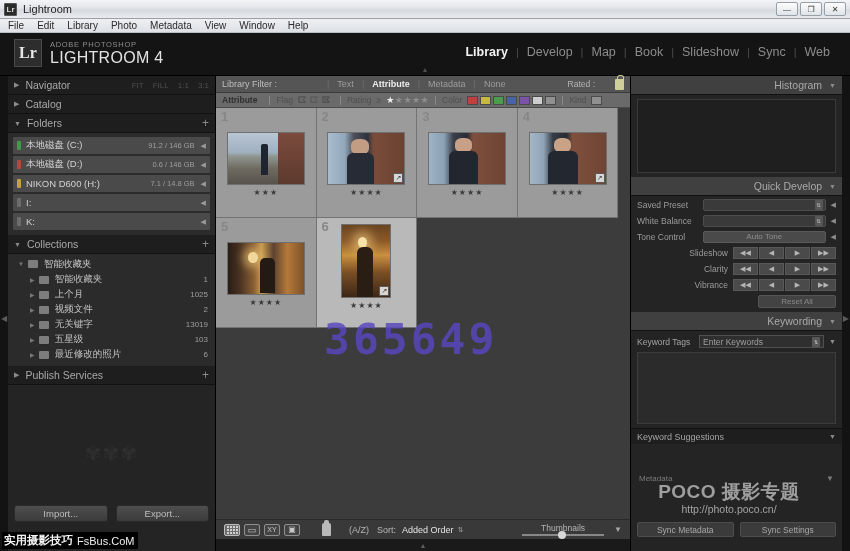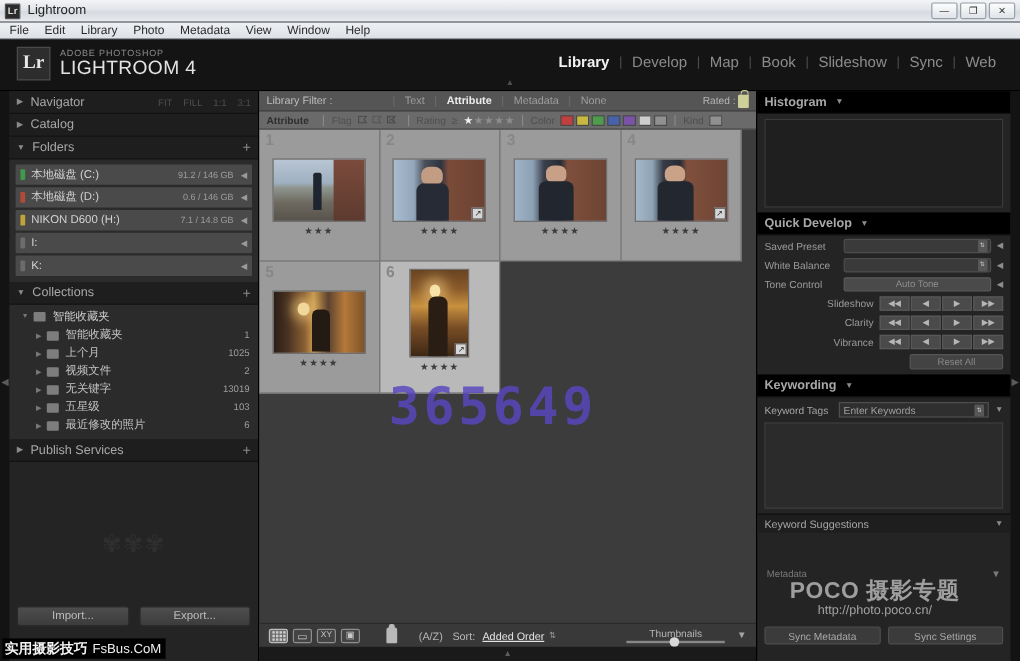--- a/index.html
+++ b/index.html
@@ -87,21 +87,21 @@
   .edge-arrow {
     position: absolute; top: 50%; font-size: 8px; color: #5a5a5a;
   }
 
   
   .panel-hd {
     height: 19px; background: #1e1e1e; border-bottom: 1px solid #111;
     display: flex; align-items: center; padding: 0 6px;
     font-size: 10.5px; color: #a8a8a8;
   }
-  .panel-hd.r { justify-content: flex-start; background: #000000; font-weight: bold; }
+  .panel-hd.r { justify-content: flex-end; background: #404040; }
   .tri { font-size: 7px; color: #8a8a8a; margin-right: 6px; }
   .tri-r { font-size: 7px; color: #8a8a8a; margin-left: 7px; }
   .plus { margin-left: auto; color: #8a8a8a; font-size: 12px; line-height: 10px; }
   .nav-zooms { margin-left: auto; display: flex; gap: 9px; font-size: 8px; color: #4e4e4e; }
 
   .panel-body { background: #2b2b2b; }
 
   
   .folder-row {
     height: 17px; display: flex; align-items: center;
@@ -152,21 +152,21 @@
     background: #3c3c3c;
   }
   .filterbar {
     height: 17px; background: #555; border-bottom: 1px solid #3a3a3a;
     display: flex; align-items: center; padding: 0 6px; font-size: 9px; color: #bdbdbd;
   }
   .filter-tabs { display: flex; margin-left: 50px; align-items: flex-end; }
   .f-tab { padding: 0 8px; color: #9d9d9d; font-size: 9px; }
   .f-tab.active { color: #ededed; font-weight: bold; }
   .f-sep { color: #6e6e6e; }
-  .rated { margin-left: auto; display: flex; align-items: center; gap: 2px; font-size: 8.5px; color: #b5b5b5;}
+  .rated { margin-left: auto; display: flex; align-items: center; gap: 20px; font-size: 8.5px; color: #b5b5b5;}
   .lock {
     width: 9px; height: 11px; background: #cfcf9a; border-radius: 1px;
     position: relative;
   }
   .lock:before {
     content: ""; position: absolute; top: -4px; left: 2px;
     width: 5px; height: 5px; border: 1.3px solid #cfcf9a; border-bottom: none;
     border-radius: 3px 3px 0 0;
   }
 
@@ -262,21 +262,21 @@
   .vi.active { background: #6e6e6e; border-color: #bdbdbd; color: #fff; }
   .gridglyph { display:grid; grid-template-columns: repeat(4,2px); grid-template-rows: repeat(3,2px); gap:1px; }
   .gridglyph i { background:#d0d0d0; display:block; width:2px; height:2px;}
   .painter {
     margin-left: 22px; width: 9px; height: 13px; background: #b9b9b9;
     border-radius: 2px 2px 1px 1px; position: relative;
   }
   .painter:after{content:"";position:absolute;left:2px;top:-3px;width:5px;height:4px;background:#b9b9b9;border-radius:2px 2px 0 0;}
   .sortaz { margin-left: 18px; font-size: 9px; color: #b5b5b5; }
   .sortlabel { margin-left: 8px; font-size: 9px; color: #b8b8b8; }
-  .sortvalue { margin-left: 6px; font-size: 9px; color: #e4e4e4; text-decoration: underline; }
+  .sortvalue { margin-left: 6px; font-size: 9px; color: #e4e4e4; }
   .sortcaret { margin-left: 4px; font-size: 7px; color: #9a9a9a; }
   .thumbslider { margin-left: auto; display: flex; flex-direction: column; align-items: center; }
   .ts-label { font-size: 8.5px; color: #b5b5b5; margin-bottom: 1px; }
   .ts-track { width: 82px; height: 2px; background: #888; position: relative; }
   .ts-knob { position: absolute; left: 36px; top: -3px; width: 8px; height: 8px;
              background: #d8d8d8; border-radius: 50%; }
   .tb-caret { margin-left: 10px; font-size: 8px; color: #a5a5a5; }
 
   .bottom-strip {
     position: absolute; left: 0; right: 0; bottom: 0; height: 12px;

